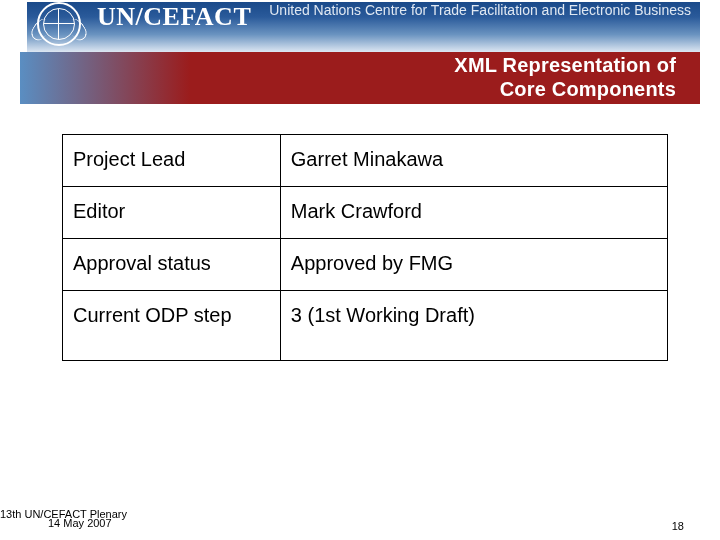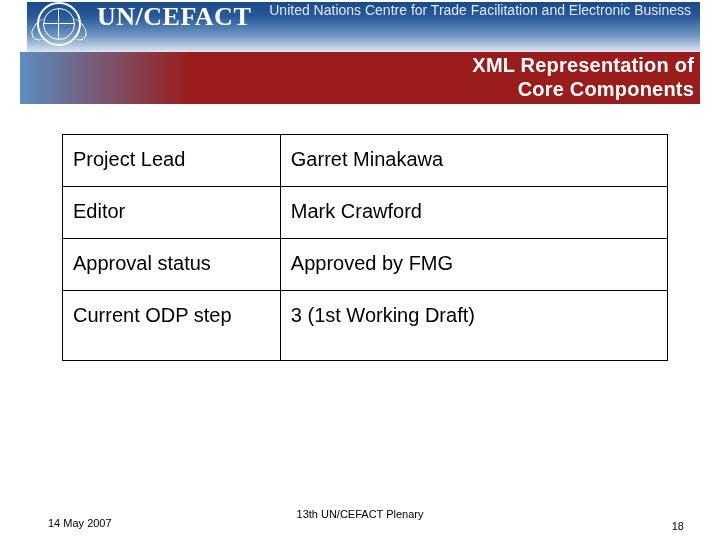--- a/index.html
+++ b/index.html
@@ -76,21 +76,21 @@
   .red-band {
     position: absolute;
     top: 52px;
     left: 20px;
     right: 20px;
     height: 52px;
     background: linear-gradient(to right, #5a8ec2 0%, #9b1c1c 25%, #9b1c1c 100%);
     display: flex;
     justify-content: flex-end;
     align-items: center;
-    padding-right: 6px;
+    padding-right: 24px;
     box-sizing: border-box;
   }
   .slide-title {
     color: #fff;
     font-size: 20px;
     font-weight: bold;
     text-align: right;
     line-height: 1.18;
     font-family: Verdana, Geneva, sans-serif;
     letter-spacing: 0.2px;
@@ -120,21 +120,21 @@
   .footer {
     position: absolute;
     left: 0;
     right: 0;
     bottom: 20px;
     font-size: 11px;
     color: #000;
     font-family: Arial, sans-serif;
   }
   .foot-date { position:absolute; left: 48px; margin-top: 9px; }
-  .foot-center { width:100%; text-align:center; }
+  .foot-center { width:100%; text-align:left; }
   .foot-page { position:absolute; right: 36px; }
 </style>
 </head>
 <body>
 
 <div class="header">
   <div class="header-top">
     <div class="logo-circle">
       <span class="logo-globe"></span>
       <span class="logo-leaf l"></span>

